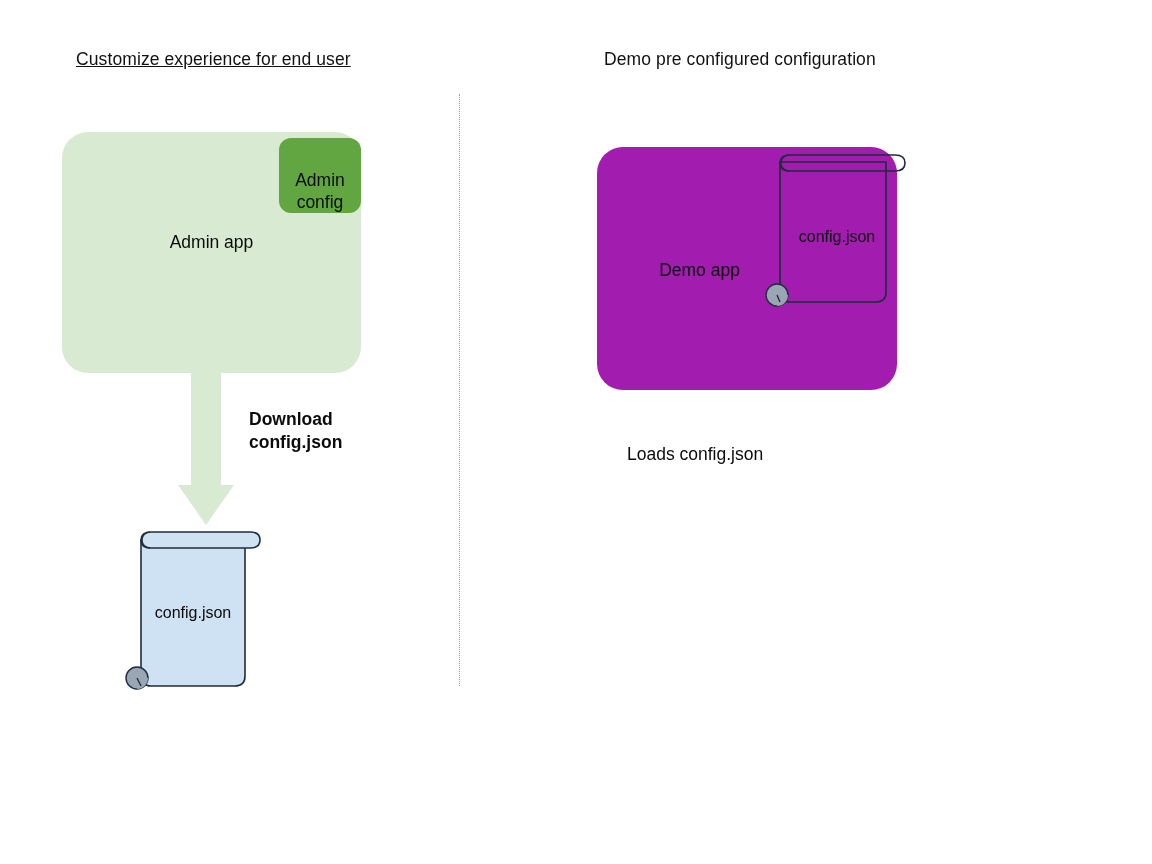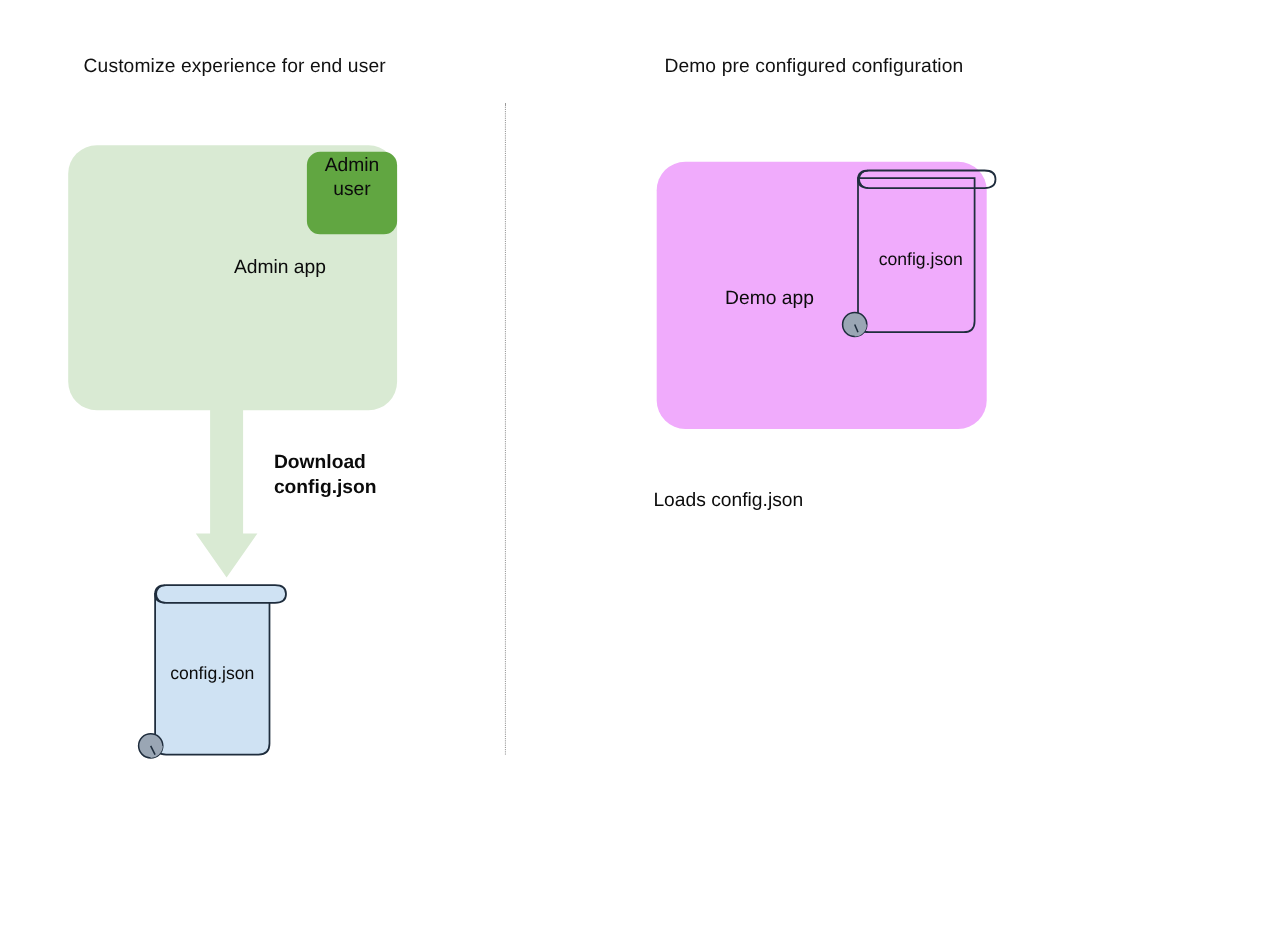--- a/index.html
+++ b/index.html
@@ -27,39 +27,39 @@
     color: #111111;
     white-space: nowrap;
     letter-spacing: 0.1px;
   }
 
   
   .app-box {
     border-radius: 26px;
   }
   .app-box.green  { background: #d9ead3; }
-  .app-box.blue   { background: #f0abfc; }
+  .app-box.blue   { background: #a21caf; }
 
   .app-label {
     position: absolute;
     left: 0;
     width: 100%;
     text-align: center;
     font-size: 17.5px;
     line-height: 22px;
     color: #0b0b0b;
     white-space: nowrap;
   }
 
   
   .panel-chip {
     background: #5aa košt;
     border-radius: 12px;
     display: flex;
-    align-items: flex-start;
+    align-items: flex-end;
     justify-content: center;
     text-align: center;
     font-size: 17.5px;
     line-height: 22px;
     color: #0b0b0b;
     box-sizing: border-box;
   }
 
   
   .arrow-svg { display: block; }
@@ -96,43 +96,43 @@
     color: #0b0b0b;
     white-space: nowrap;
     pointer-events: none;
   }
 </style>
 </head>
 <body>
 
 <div id="canvas">
 
-  <div class="abs col-title" style="left:76px; top:48px;">Customize experience for end user</div>
+  <div class="abs col-title" style="left:76px; top:48px;text-decoration:underline;">Customize experience for end user</div>
 
   <div class="abs col-title" style="left:604px; top:48px;">Demo pre configured configuration</div>
 
   <div class="abs divider" style="left:459px; top:94px; height:592px;"></div>
 
   <svg class="abs arrow-svg" style="left:170px; top:365px;" width="72" height="165" viewBox="0 0 72 165">
     <polygon points="21,0 51,0 51,120 64,120 36,160 8,120 21,120" fill="#d9ead3"></polygon>
   </svg>
 
   <div class="abs arrow-label" style="left:249px; top:408px;">
     <div>Download</div>
     <div>config.json</div>
   </div>
 
   <div class="abs app-box green" style="left:62px; top:132px; width:299px; height:241px;">
-    <div class="app-label" style="top:99px;padding-left:43px;">Admin app</div>
+    <div class="app-label" style="top:99px;">Admin app</div>
   </div>
 
   <div class="abs panel-chip" style="left:279px; top:138px; width:82px; height:75px; background:#61a641;">
     <div>
       <div>Admin</div>
-      <div>user</div>
+      <div>config</div>
     </div>
   </div>
 
   <div class="abs" style="left:118px; top:524px; width:150px; height:170px;">
     <svg class="scroll-doc" width="150" height="170" viewBox="0 0 150 170">
 
       <path d="M23,16 L23,152 Q23,162 33,162 L117,162 Q127,162 127,152 L127,16 Z" fill="#cfe2f3" stroke="#1f2d3d" stroke-width="1.6"></path>
 
       <path d="M33,8 L132,8 Q142,8 142,16 Q142,24 132,24 L33,24 Q23,24 23,16 Q23,8 33,8 Z" fill="#cfe2f3" stroke="#1f2d3d" stroke-width="1.6"></path>
 
@@ -158,15 +158,15 @@
 
       <path d="M26,5 A8,8 0 1,0 26,21 A8,8 0 0,1 26,5 Z" fill="#9aa6b4" stroke="#1f2d3d" stroke-width="1.4"></path>
 
       <circle cx="14" cy="145" r="11" fill="#9aa6b4" stroke="#1f2d3d" stroke-width="1.4"></circle>
       <path d="M14,145 L25,145 A11,11 0 0,1 14,156 Z" fill="#9aa6b4"></path>
       <path d="M17,152 L14,145" stroke="#1f2d3d" stroke-width="1.4" fill="none"></path>
     </svg>
     <div class="scroll-label" style="left:0; top:77px; width:148px;">config.json</div>
   </div>
 
-  <div class="abs caption" style="left:594px; top:443px;">Loads config.json</div>
+  <div class="abs caption" style="left:627px; top:443px;">Loads config.json</div>
 
 </div>
 
 </body></html>

